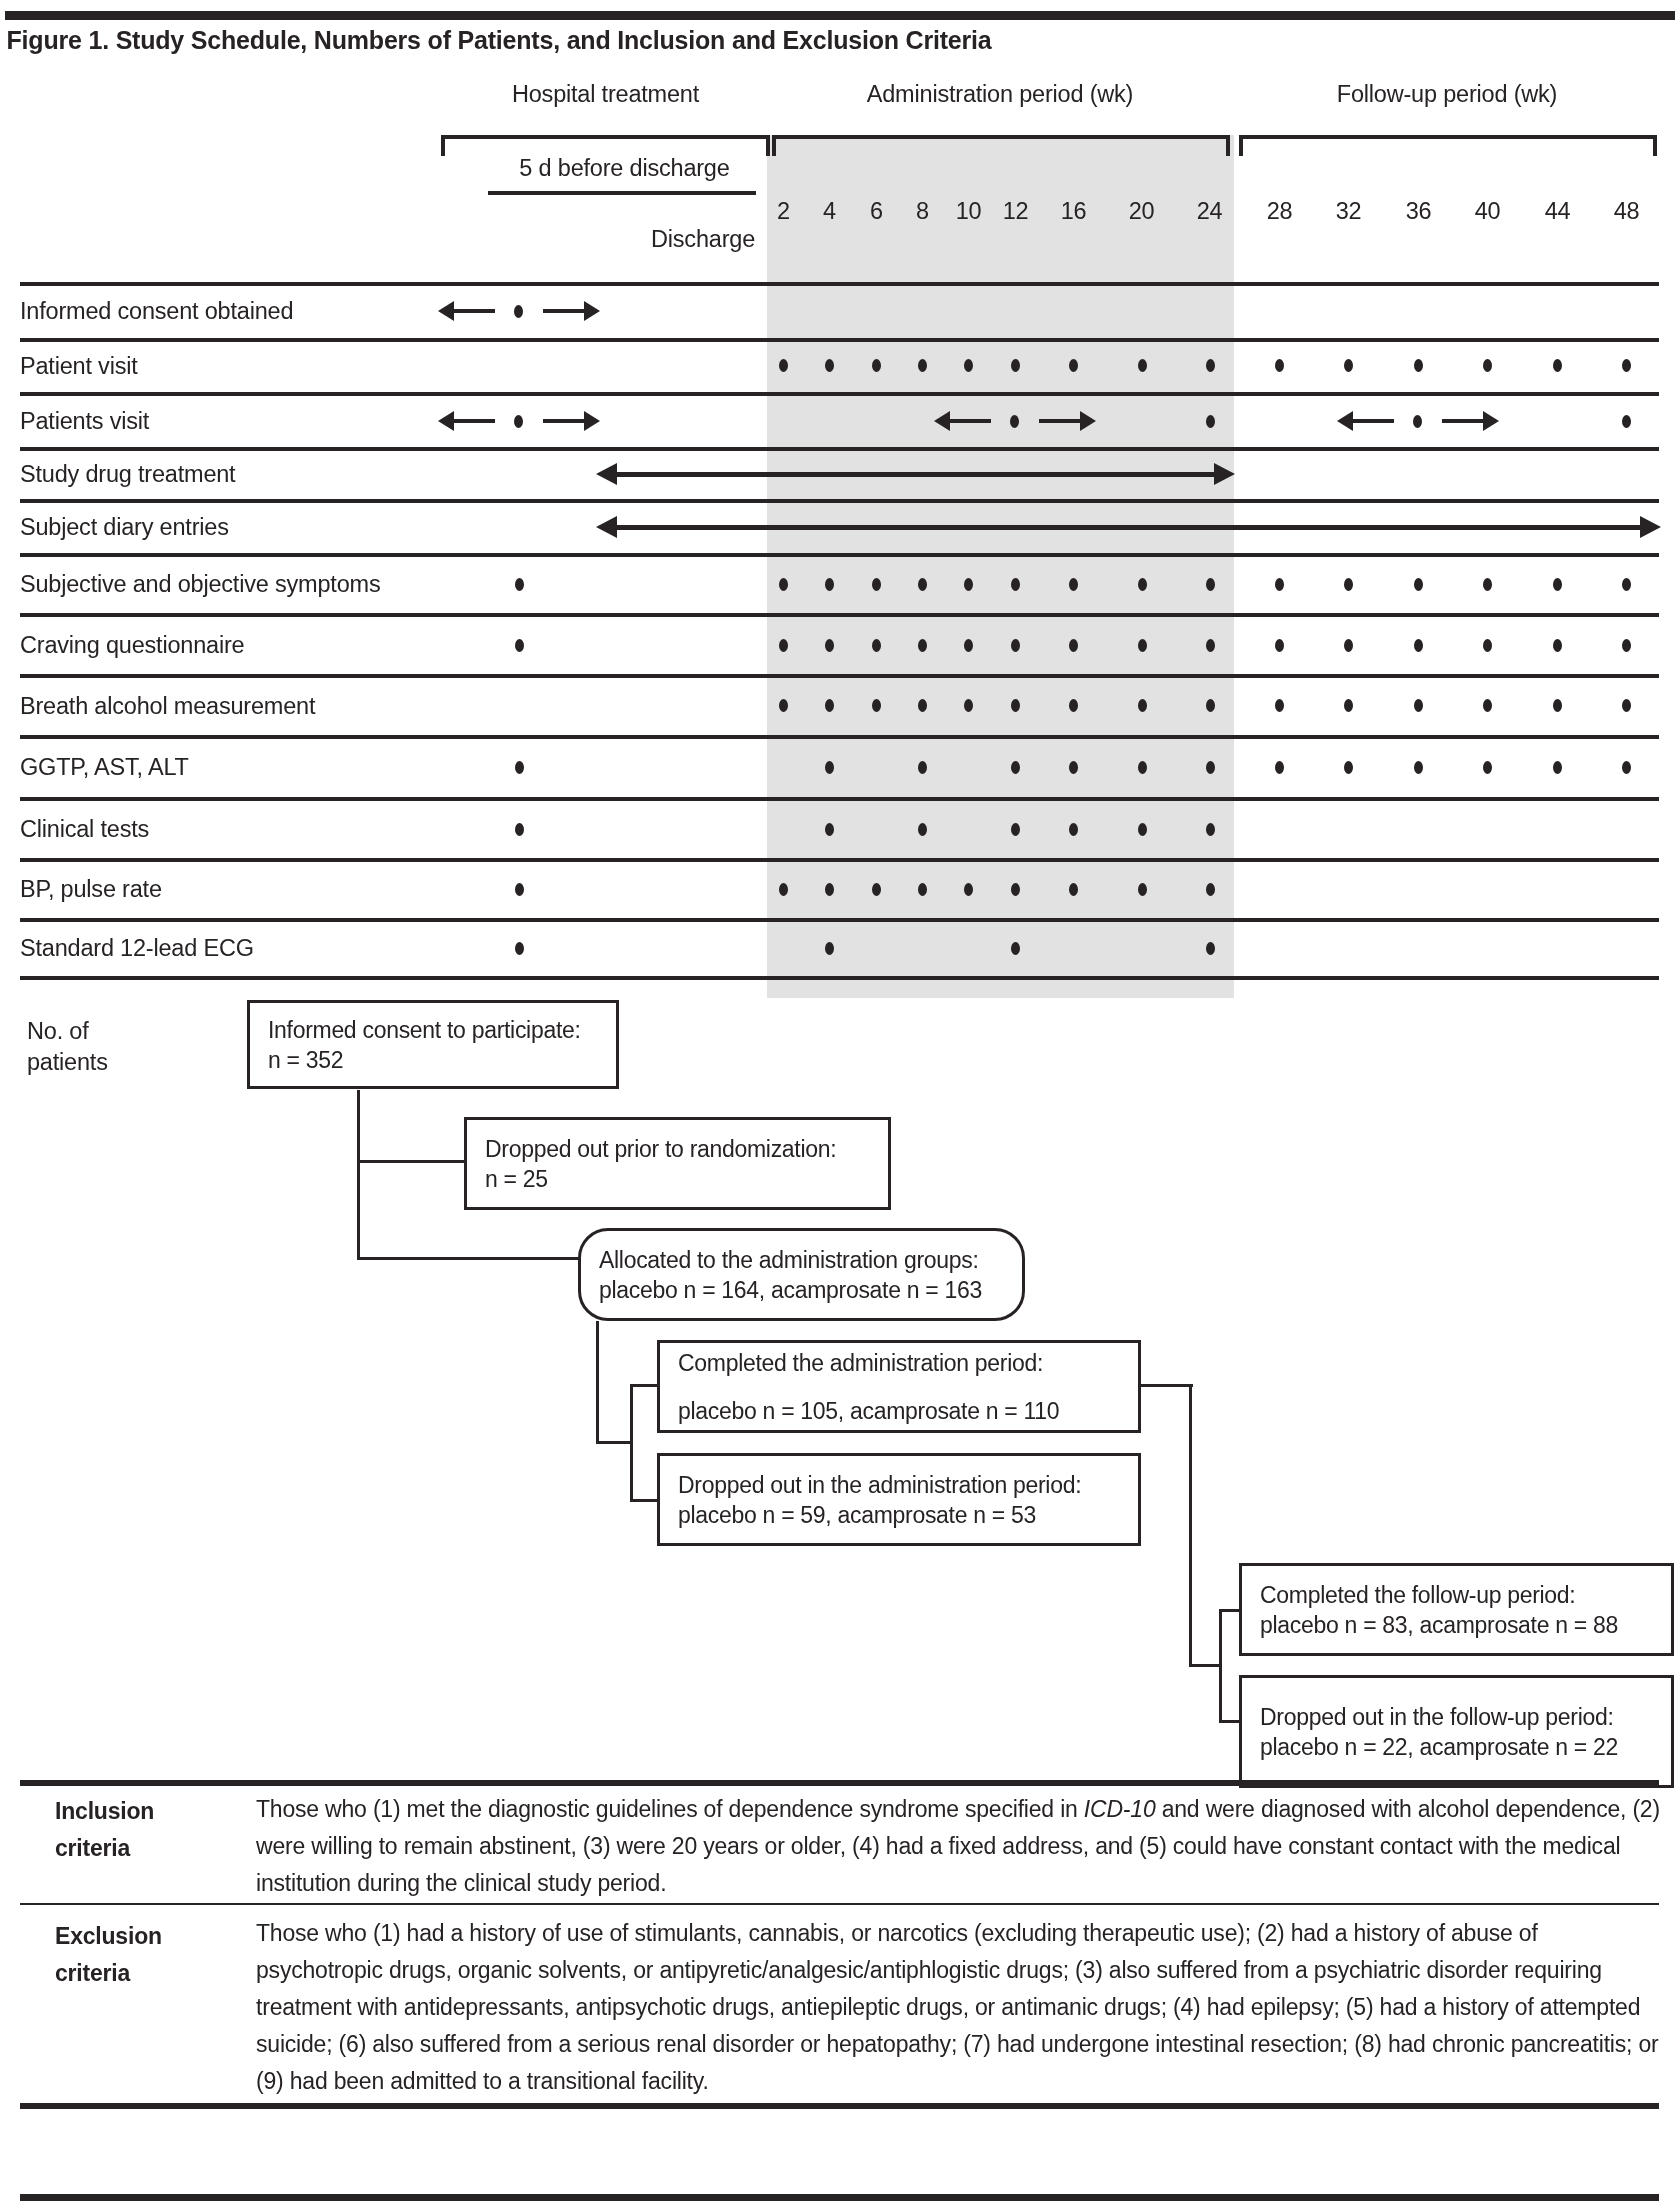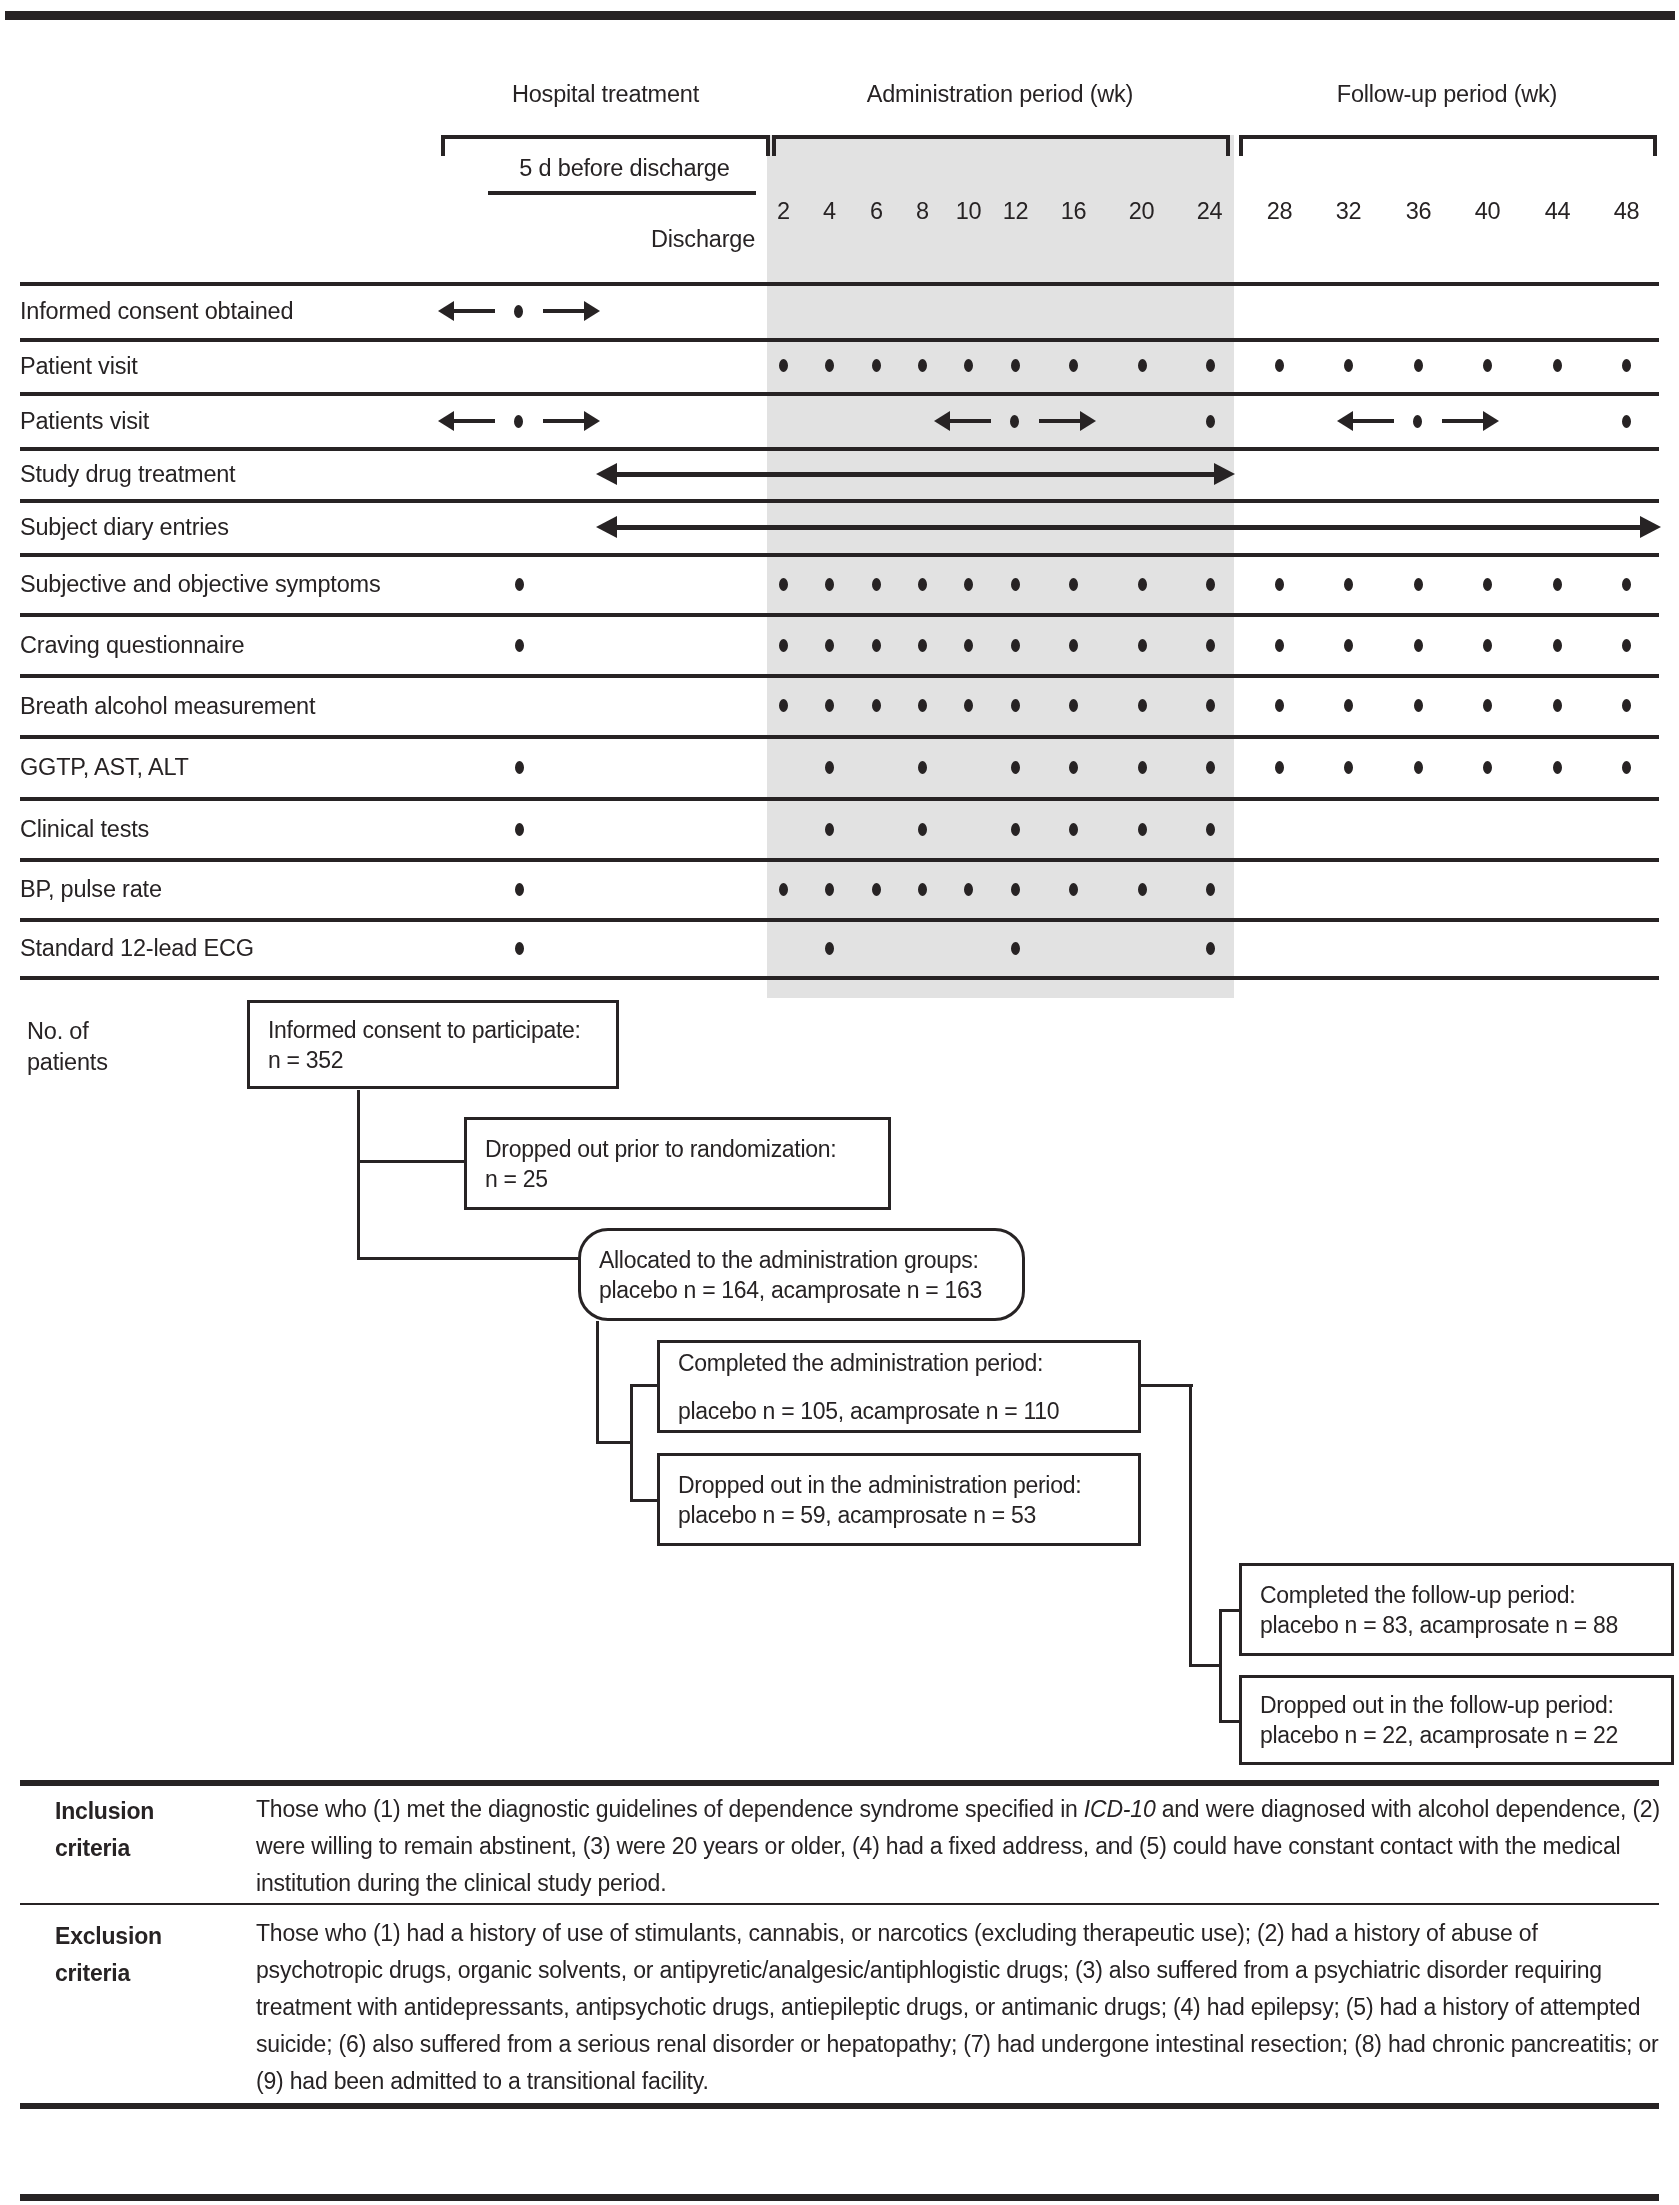--- a/index.html
+++ b/index.html
@@ -45,20 +45,21 @@
   .crit-body { position:absolute; font-size:23px; line-height:37px; letter-spacing:-0.2px; width:1404px; }
   .abbrev { position:absolute; font-family:"Liberation Serif", serif; font-size:23.5px; line-height:34px;
     width:1639px; padding-left:31px; text-indent:-31px; box-sizing:border-box; }
 </style>
 </head>
 <body>
 
 <div class="page">
 
   <div class="topbar" style="left:4.9px; top:10.5px; width:1670px; height:9.7px;"></div>
+  <div class="fig-title" style="left:6.5px; top:26px;">Figure 1. Study Schedule, Numbers of Patients, and Inclusion and Exclusion Criteria</div>
 
   <div>
     <div class="grayband" style="left:767px; top:135px; width:467px; height:863px;"></div>
 
     <div class="hdr" style="left:443px; top:81px; width:325px;">Hospital treatment</div>
     <div class="hdr" style="left:797px; top:81px; width:406px;">Administration period (wk)</div>
     <div class="hdr" style="left:1244px; top:81px; width:406px;">Follow-up period (wk)</div>
 
     <div class="bracket" style="left:441px; top:135px; width:329px;">
       <span class="tick l"></span>
@@ -277,21 +278,21 @@
       <div class="l">placebo n = 105, acamprosate n = 110</div>
     </div>
     <div class="flow-box" style="left:657px; top:1453px; width:484px; height:93px;">
       <div class="l">Dropped out in the administration period:</div>
       <div class="l">placebo n = 59, acamprosate n = 53</div>
     </div>
     <div class="flow-box" style="left:1239px; top:1563px; width:435px; height:93px;">
       <div class="l">Completed the follow-up period:</div>
       <div class="l">placebo n = 83, acamprosate n = 88</div>
     </div>
-    <div class="flow-box" style="left:1239px; top:1675px; width:435px; height:90px;">
+    <div class="flow-box" style="left:1239px; top:1675px; width:435px; height:113px;">
       <div class="l">Dropped out in the follow-up period:</div>
       <div class="l">placebo n = 22, acamprosate n = 22</div>
     </div>
 
     <div class="vline" style="left:357px; top:1090px; height:170px;"></div>
     <div class="hline conn" style="left:357px; top:1160px; width:107px;"></div>
     <div class="hline conn" style="left:357px; top:1257px; width:221px;"></div>
     <div class="vline" style="left:596px; top:1321px; height:123px;"></div>
     <div class="hline conn" style="left:596px; top:1441px; width:37px;"></div>
     <div class="vline" style="left:630px; top:1384px; height:118px;"></div>

